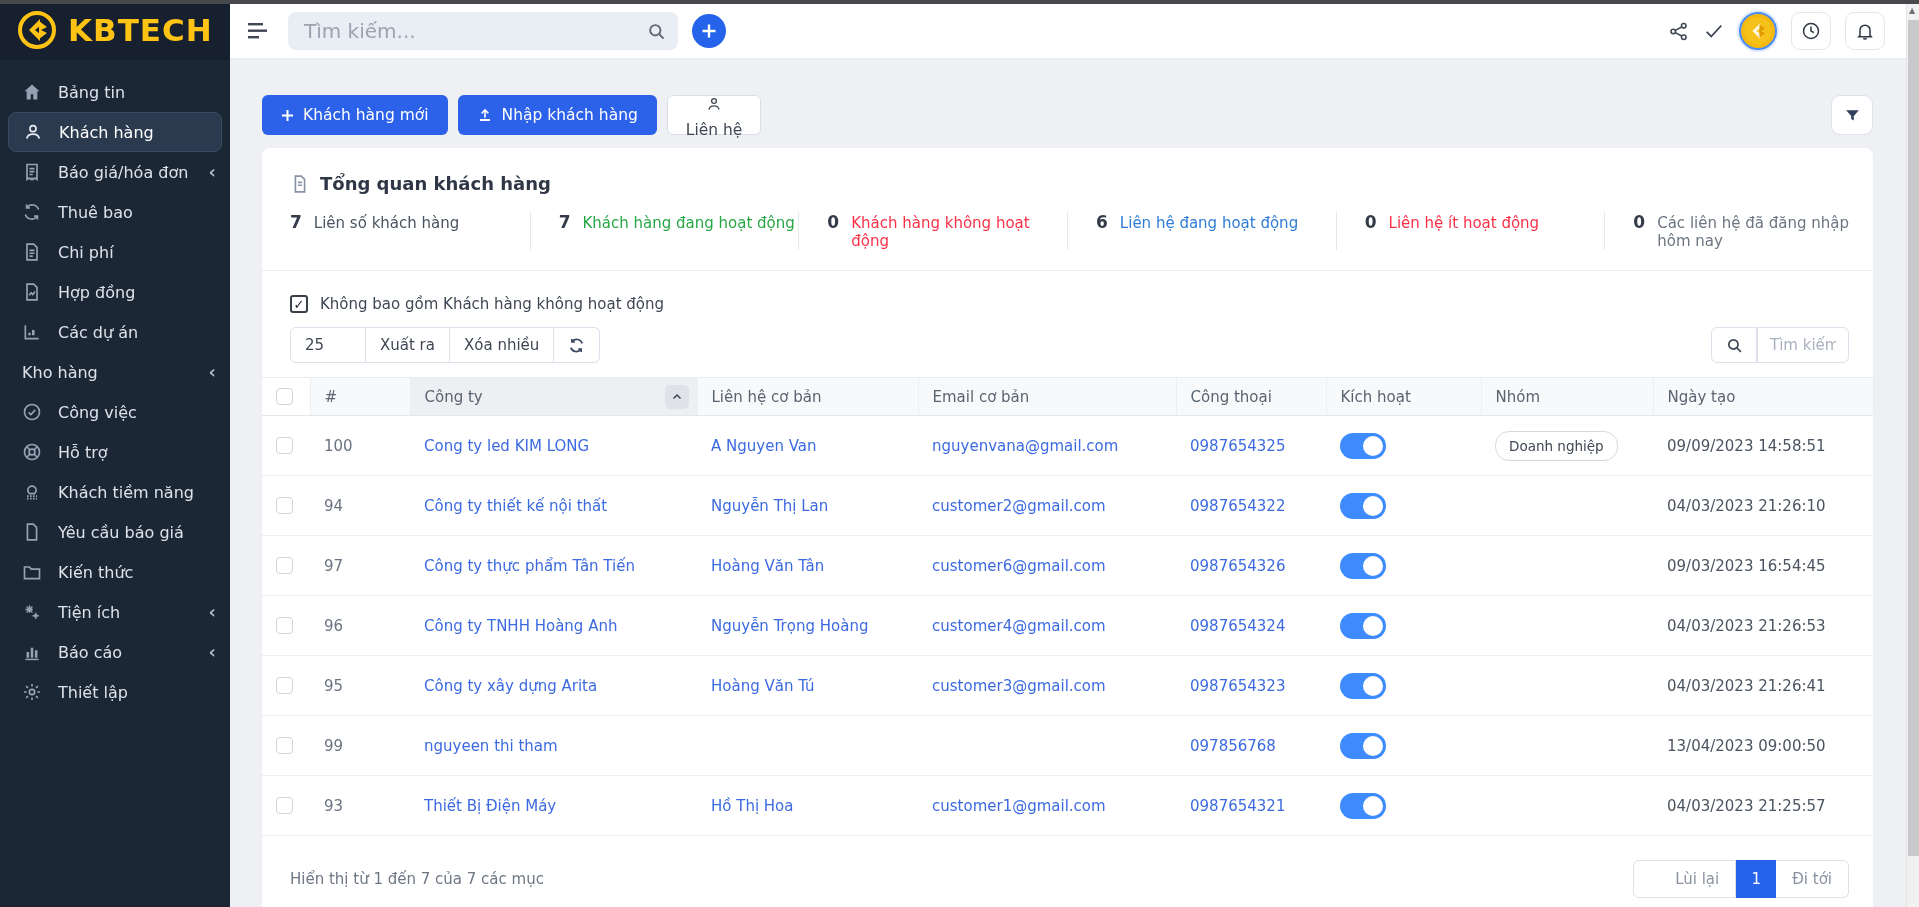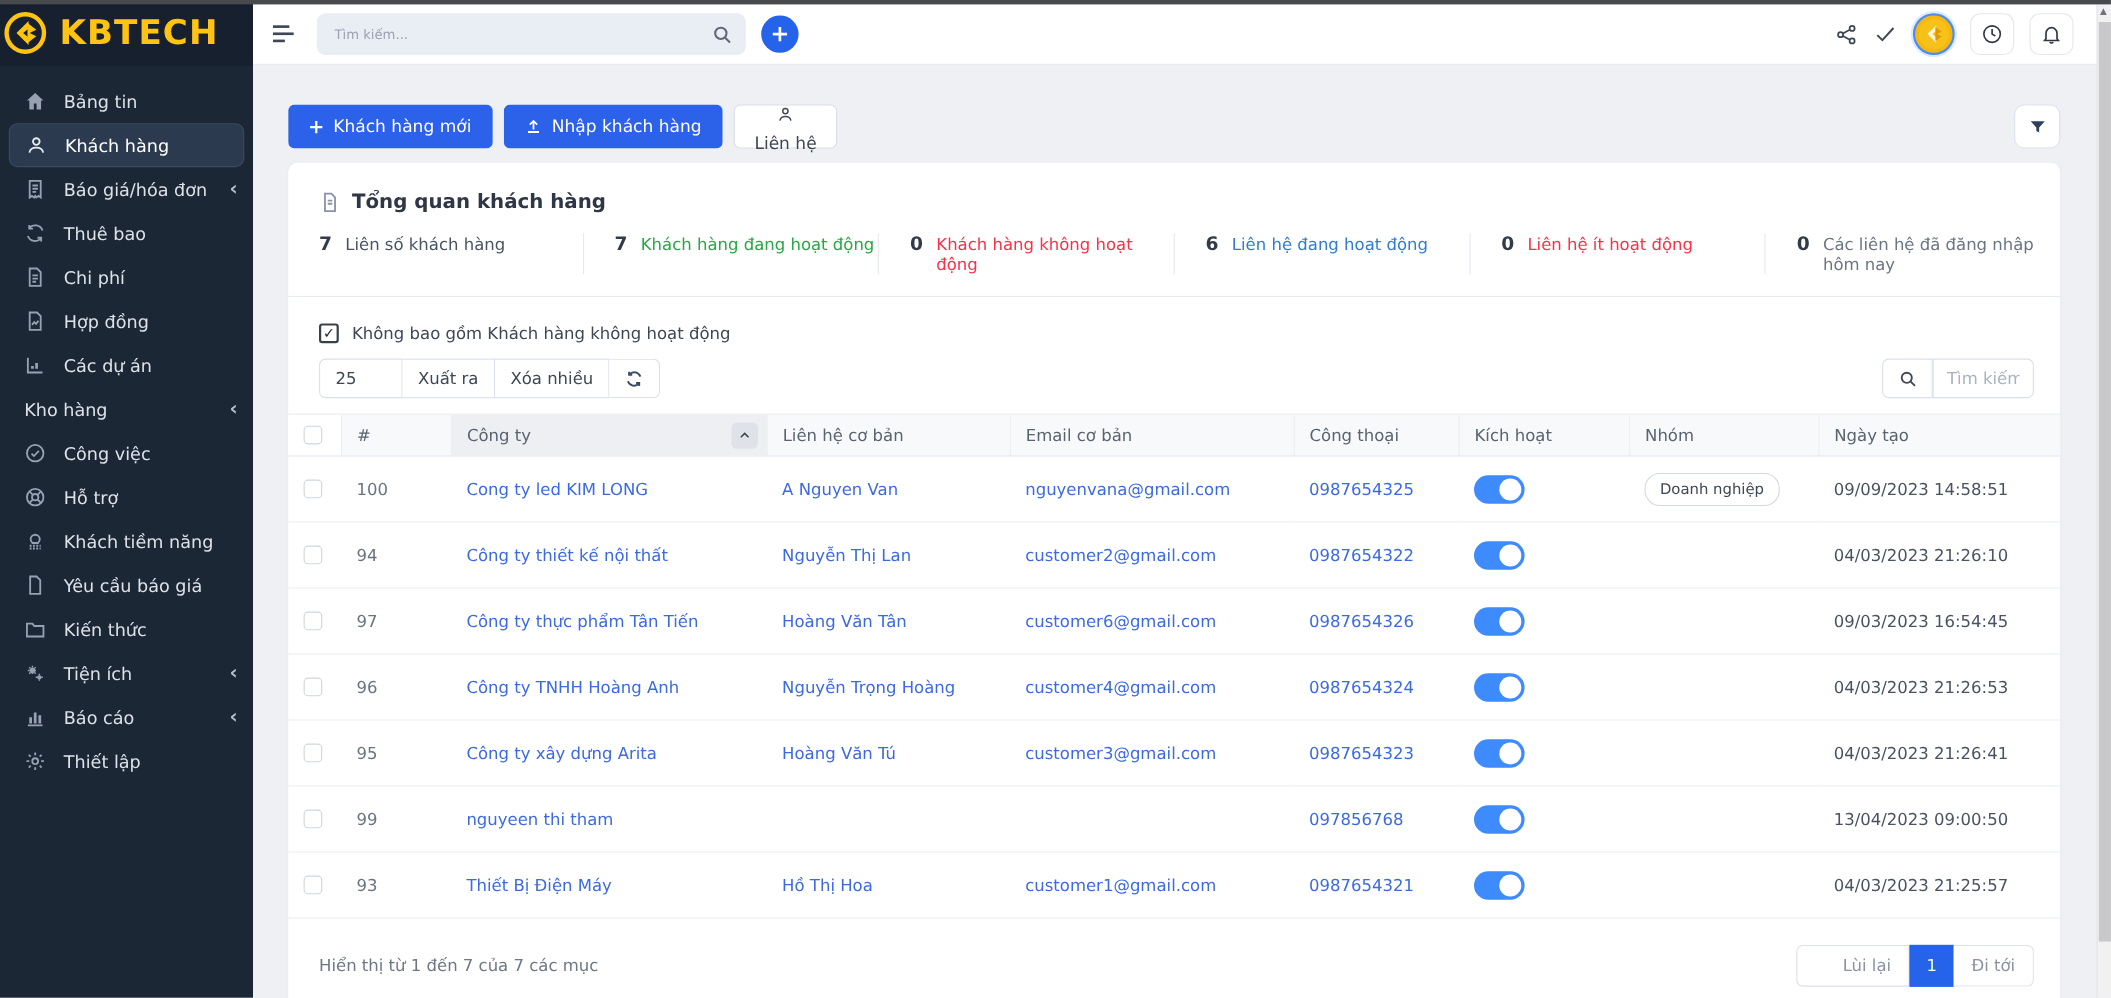--- a/index.html
+++ b/index.html
@@ -5,38 +5,38 @@
   * { margin:0; padding:0; box-sizing:border-box; }
   html,body { width:1919px; height:907px; overflow:hidden;
     font-family:"DejaVu Sans","Liberation Sans",sans-serif; background:#eef0f4; }
   svg { display:block; }
 
   
   .win-strip { position:absolute; left:0; top:0; width:1919px; height:4px; background:#47494c; z-index:60; }
 
   
   .sidebar { position:absolute; left:0; top:0; width:230px; height:907px; background:#1c2736; z-index:20; }
-  .logo { height:60px; display:flex; align-items:center; gap:10px; padding-left:2px; background:#16202e; }
+  .logo { height:60px; display:flex; align-items:center; gap:10px; padding-left:16px; background:#16202e; }
   .logo-text { color:#ffc413; font-weight:bold; font-size:31px; letter-spacing:1px; }
   .nav { padding-top:12px; }
   .nav-item { height:40px; display:flex; align-items:center; gap:16px; padding:0 14px 0 22px;
     color:#dde2e9; font-size:16px; cursor:pointer; position:relative; }
   .nav-item .ic { width:20px; color:#97a1b1; flex:0 0 20px; }
   .nav-item.active { background:#2c3a4f; border:1px solid #3a4a61; border-radius:8px; margin:0 8px; padding:0 6px 0 14px; color:#fff; }
   .nav-item.active .ic { color:#e8ecf2; }
   .nav-item .chev { margin-left:auto; color:#b6bec9; font-size:18px; font-weight:bold; line-height:1; }
   .nav-item.section { padding-left:22px;text-align:center; }
 
   
   .topbar { position:absolute; left:230px; top:4px; width:1689px; height:55px; background:#fff;
     border-bottom:1px solid #e7eaf0; display:flex; align-items:center; z-index:10; }
   .burger { margin-left:18px; cursor:pointer; }
   .search-wrap { margin-left:18px; width:390px; height:38px; background:#e9edf4; border-radius:8px;
     display:flex; align-items:center; padding:0 12px 0 16px; }
-  .search-wrap input { flex:1; border:none; outline:none; background:transparent; font-size:12px; color:#44505e;
+  .search-wrap input { flex:1; border:none; outline:none; background:transparent; font-size:20px; color:#44505e;
     font-family:inherit; }
   .search-wrap input::placeholder { color:#9aa3b0; }
   .plus-btn { width:34px; height:34px; border-radius:50%; background:#2563eb; color:#fff; border:none;
     margin-left:14px; display:flex; align-items:center; justify-content:center; cursor:pointer; }
   .top-right { margin-left:auto; display:flex; align-items:center; gap:14px; padding-right:34px; }
   .tico { color:#3f4754; cursor:pointer; }
   .avatar { width:38px; height:38px; border-radius:50%; background:#f6b80e; border:2px solid #4b8cf5;
     box-shadow:0 0 0 2px #dce9ff; display:flex; align-items:center; justify-content:center; cursor:pointer; }
   .sq-btn { width:40px; height:38px; border:1px solid #e3e7ee; border-radius:9px; background:#fff;
     display:flex; align-items:center; justify-content:center; color:#2f3744; cursor:pointer; }

